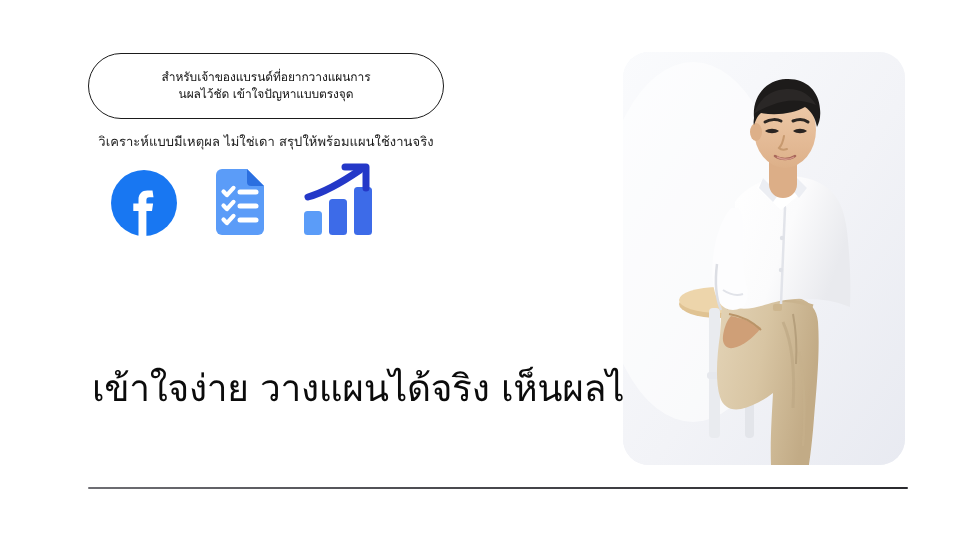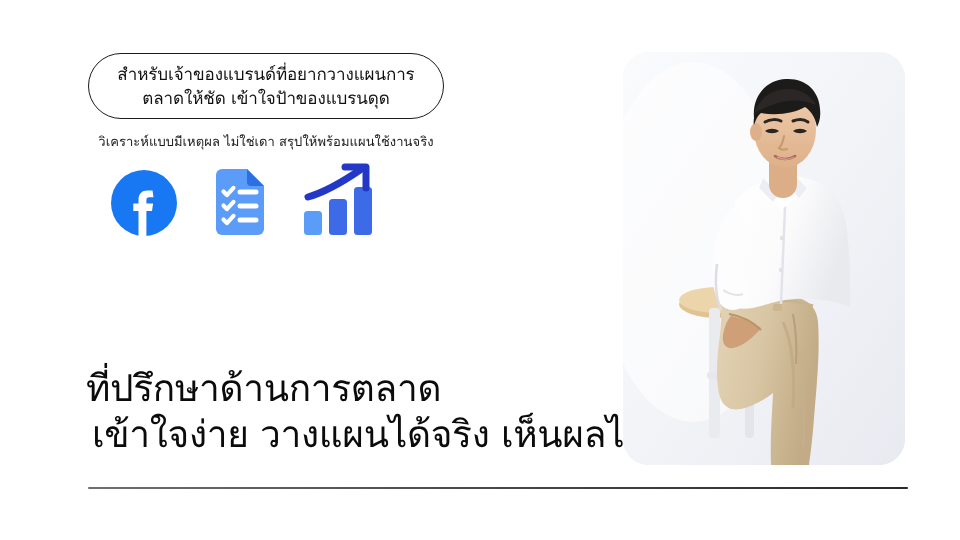--- a/index.html
+++ b/index.html
@@ -20,21 +20,21 @@
     left:88px; top:53px;
     width:356px; height:66px;
     border:1.6px solid #1b1b1b;
     border-radius:34px;
     display:flex; flex-direction:column;
     align-items:center; justify-content:center;
     background:#fff;
   }
   .badge-line {
     color:#111;
-    font-size:17px;
+    font-size:12px;
     line-height:1.42;
     letter-spacing:-0.1px;
     white-space:nowrap;
     text-align:center;
   }
 
   .subtitle {
     position:absolute;
     left:0; top:131px;
     width:532px;
@@ -93,21 +93,21 @@
 </style>
 </head>
 <body>
 
 <div id="canvas">
 
   <div class="left-col">
 
     <div class="badge">
       <div class="badge-line">สำหรับเจ้าของแบรนด์ที่อยากวางแผนการ</div>
-      <div class="badge-line">ตลาดให้ชัด เข้าใจปัาของแบรนดุด</div>
+      <div class="badge-line">นผลไว้ชัด เข้าใจปัญหาแบบตรงจุด</div>
     </div>
 
     <div class="subtitle">วิเคราะห์แบบมีเหตุผล ไม่ใช่เดา สรุปให้พร้อมแผนใช้งานจริง</div>
 
     <div class="icon-row">
 
       <span class="icon-slot">
         <svg width="72" height="72" viewBox="0 0 72 72">
           <circle cx="36" cy="36" r="33" fill="#1877F2"></circle>
           <path d="M44.5 23.5h-5.1c-5.4 0-8.9 3.4-8.9 8.9v4.1h-5.2v7.6h5.2V69h7.9V44.1h5.6l1.1-7.6h-6.7v-3.3c0-1.9.8-3 2.9-3h4.2z" fill="#ffffff"></path>
@@ -137,21 +137,20 @@
           <rect x="29" y="36" width="18" height="36" rx="3.5" fill="#3D6BE8"></rect>
           <rect x="54" y="24" width="18" height="48" rx="3.5" fill="#3D6BE8"></rect>
           <path d="M8 34C22 30 38 22 60 7" stroke="#2438C8" stroke-width="7" fill="none" stroke-linecap="round"></path>
           <path d="M45 4h21v21" stroke="#2438C8" stroke-width="7" fill="none" stroke-linecap="round" stroke-linejoin="round"></path>
         </svg>
       </span>
 
     </div>
 
     <div class="headline">
-      <div class="headline-line l1">ที่ปรึกษาด้านการตลาด</div>
       <div class="headline-line l2">เข้าใจง่าย วางแผนได้จริง เห็นผลไว</div>
     </div>
 
   </div>
 
   <div class="photo">
     <svg viewBox="0 0 282 413" preserveAspectRatio="xMidYMid slice">
       <defs>
         <linearGradient id="bgw" x1="0" y1="0" x2="1" y2="1">
           <stop offset="0" stop-color="#fafbfd"></stop>

